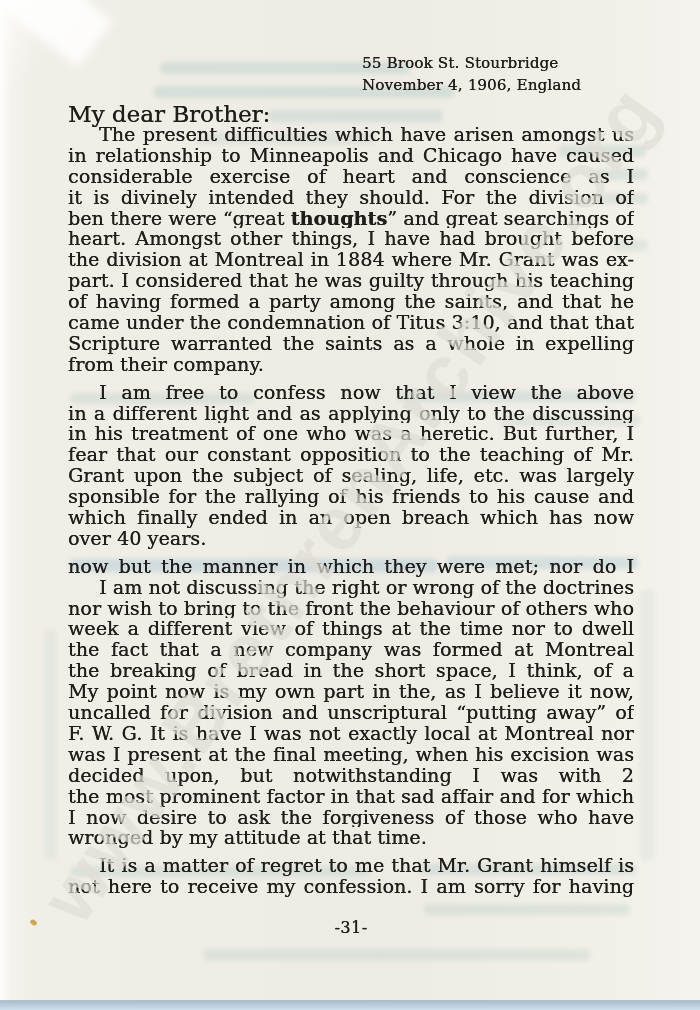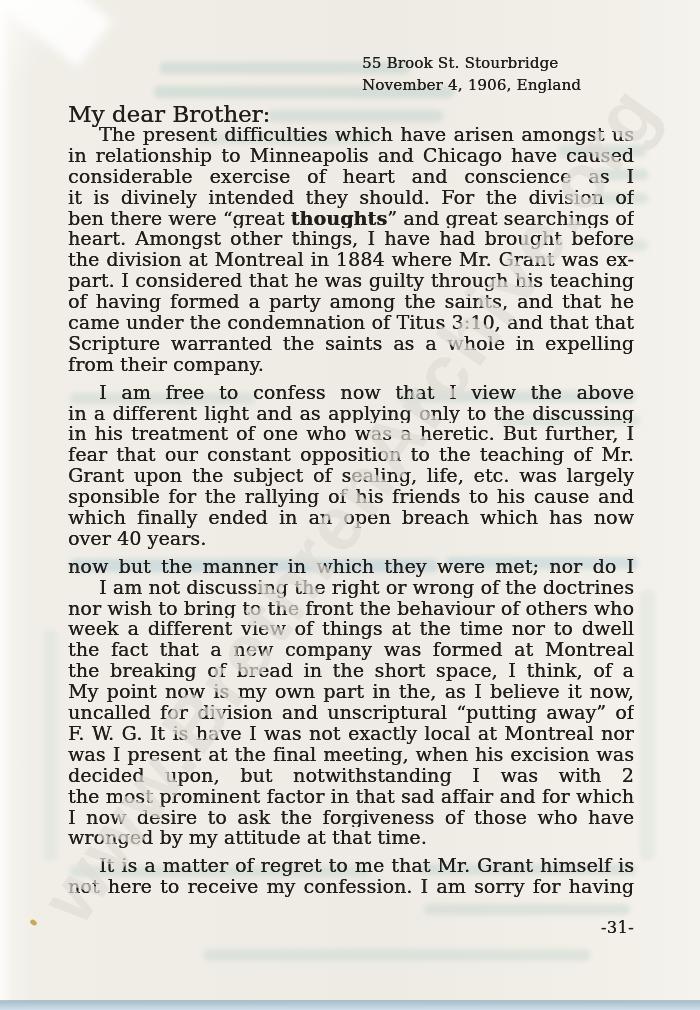--- a/index.html
+++ b/index.html
@@ -32,21 +32,21 @@
     font-size:19px;line-height:20.9px;letter-spacing:0.1px;
     text-shadow:0.25px 0 0 currentColor;
   }
   .para{margin-top:7px;}
   .para:first-child{margin-top:0;}
   .tline{text-align:justify;text-align-last:justify;height:20.9px;overflow:hidden;}
   .tline.flush{text-align-last:left;}
   .tline.indent{text-indent:31px;}
   .tline b{font-weight:bold;}
   .page-number{
-    position:absolute;left:68px;top:918px;width:566px;text-align:right;
+    position:absolute;left:68px;top:918px;width:566px;text-align:center;
     font-size:16px;letter-spacing:0.5px;text-shadow:0.3px 0 0 currentColor;
   }
   .watermark{
     position:absolute;left:-250px;top:460px;width:1200px;text-align:center;
     transform:rotate(-54.6deg);
     font-family:"Liberation Sans","DejaVu Sans",sans-serif;
     font-weight:bold;font-size:76px;letter-spacing:3px;white-space:nowrap;
     color:var(--wm);z-index:5;pointer-events:none;
   }
   .bleed{position:absolute;border-radius:5px;filter:blur(2px);z-index:1;}

